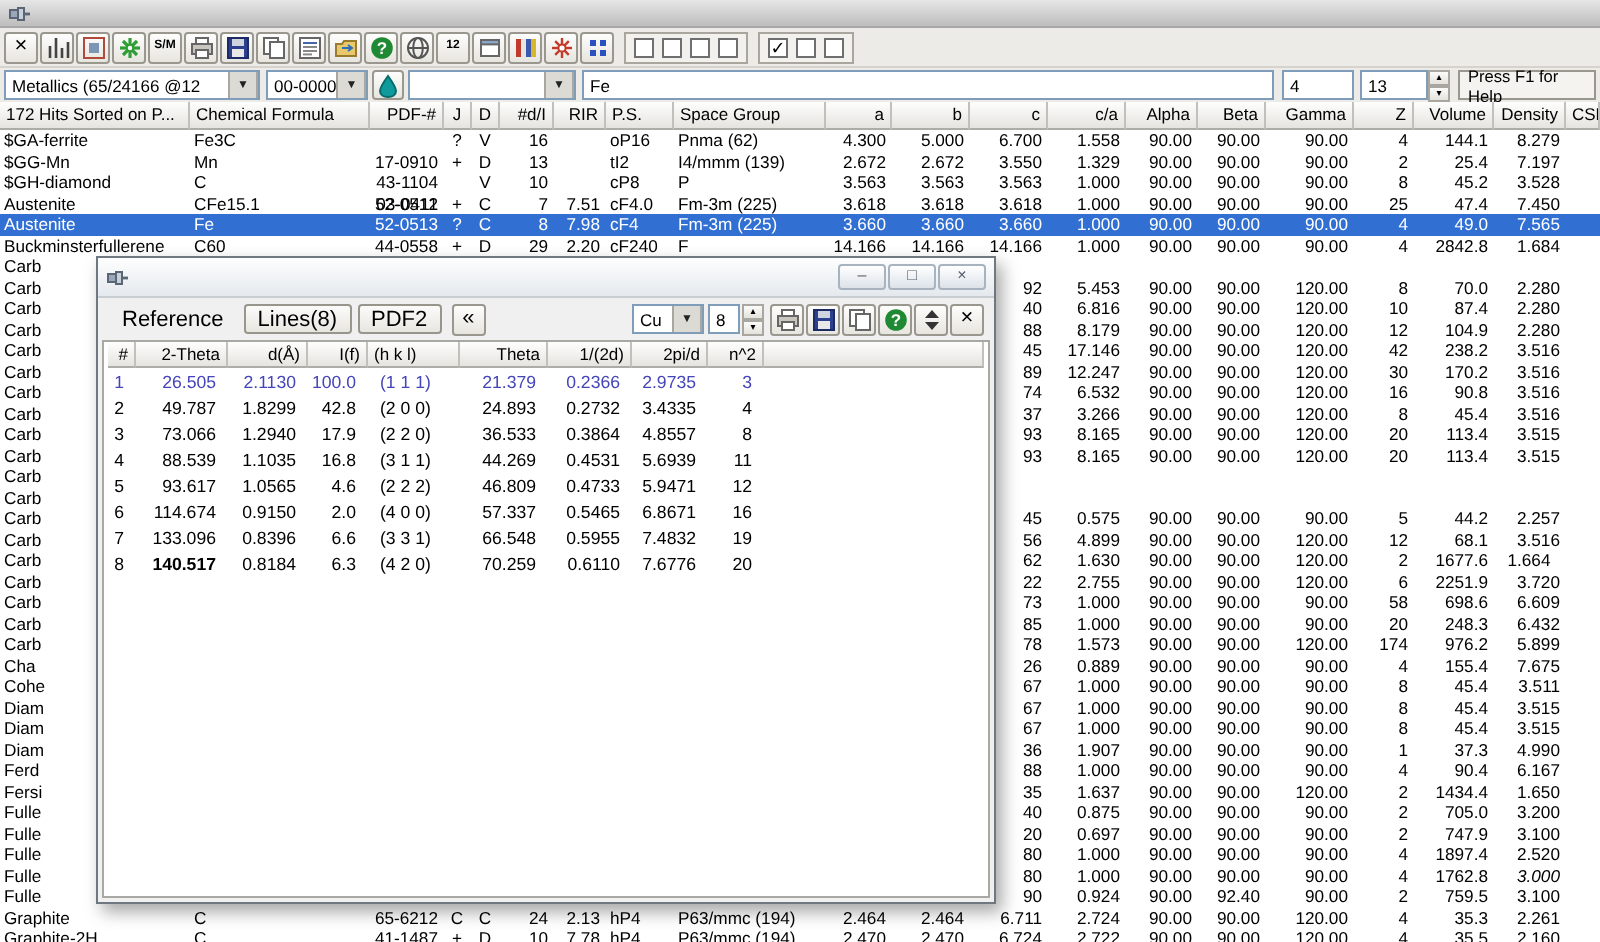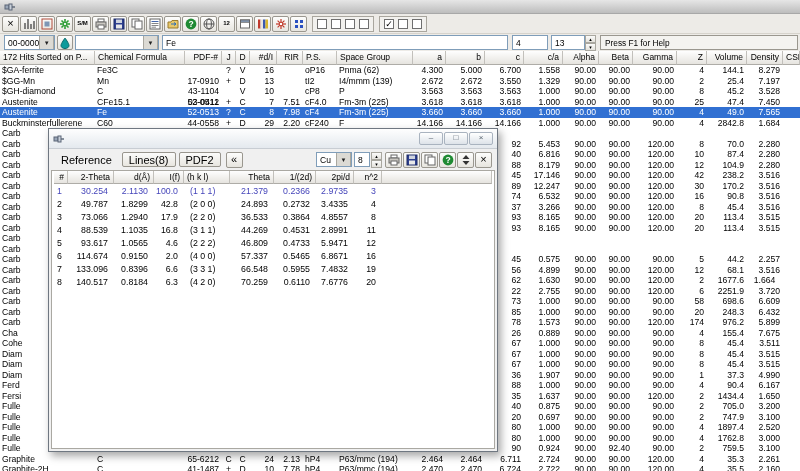--- a/index.html
+++ b/index.html
@@ -236,20 +236,24 @@
       <div class="cb"></div>
     </div>
     <div class="cbgroup">
       <div class="cb">✓</div>
       <div class="cb"></div>
       <div class="cb"></div>
     </div>
   </div>
 
 <div class="controlbar">
+  <div class="combo" style="width:128px;margin-left:1px">
+    <span>Metallics (65/24166 @12</span>
+    <span class="arr">▼</span>
+  </div>
   <div class="combo" style="width:51px;margin-left:3px">
     <span>00-0000</span>
     <span class="arr">▼</span>
   </div>
   <div class="tb" style="margin-left:2px;width:16px;height:15px">
     <span class="ic" id="droplet-slot">
         <svg width="10" height="12">
           <path d="M5 1 C5 1 9 6.5 9 8.5 C9 10.4 7.2 11.5 5 11.5 C2.8 11.5 1 10.4 1 8.5 C1 6.5 5 1 5 1 Z" fill="#0f9b9b" stroke="#0a6a6a"></path>
         </svg>
       </span>
@@ -753,21 +757,21 @@
       </div>
       <div class="row" style="top: 367.5px;">
         <div class="cell l" style="left: 2px; width: 44px;">Fulle</div>
         <div class="cell r" style="left: 487px; width: 34px;">80</div>
         <div class="cell r" style="left: 526px; width: 34px;">1.000</div>
         <div class="cell r" style="left: 565px; width: 31px;">90.00</div>
         <div class="cell r" style="left: 601px; width: 29px;">90.00</div>
         <div class="cell r" style="left: 635px; width: 39px;">90.00</div>
         <div class="cell r" style="left: 679px; width: 25px;">4</div>
         <div class="cell r" style="left: 709px; width: 35px;">1762.8</div>
-        <div class="cell r" style="left: 749px; width: 31px;">3.000</div>
+        <div class="cell r" style="left: 749px; width: 31px; font-style: italic;">3.000</div>
       </div>
       <div class="row" style="top: 378px;">
         <div class="cell l" style="left: 2px; width: 44px;">Fulle</div>
         <div class="cell r" style="left: 487px; width: 34px;">90</div>
         <div class="cell r" style="left: 526px; width: 34px;">0.924</div>
         <div class="cell r" style="left: 565px; width: 31px;">90.00</div>
         <div class="cell r" style="left: 601px; width: 29px;">92.40</div>
         <div class="cell r" style="left: 635px; width: 39px;">90.00</div>
         <div class="cell r" style="left: 679px; width: 25px;">2</div>
         <div class="cell r" style="left: 709px; width: 35px;">759.5</div>
@@ -914,21 +918,21 @@
         <div class="hcell l" style="left: 132px; width: 46px;">(h k l)</div>
         <div class="hcell r" style="left: 178px; width: 44px;">Theta</div>
         <div class="hcell r" style="left: 222px; width: 42px;">1/(2d)</div>
         <div class="hcell r" style="left: 264px; width: 38px;">2pi/d</div>
         <div class="hcell r" style="left: 302px; width: 28px;">n^2</div>
         <div class="hcell" style="left: 330px; width: 110px;"></div>
       </div>
     <div id="dlines">
         <div class="drow first" style="top: 0px;">
           <div class="cell r" style="left: 4px; width: 6px;">1</div>
-          <div class="cell r" style="left: 18px; width: 38px;">30.254</div>
+          <div class="cell r" style="left: 18px; width: 38px;">26.505</div>
           <div class="cell r" style="left: 64px; width: 32px;">2.1130</div>
           <div class="cell r" style="left: 104px; width: 22px;">100.0</div>
           <div class="cell l" style="left: 138px; width: 38px;">(1 1 1)</div>
           <div class="cell r" style="left: 180px; width: 36px;">21.379</div>
           <div class="cell r" style="left: 224px; width: 34px;">0.2366</div>
           <div class="cell r" style="left: 266px; width: 30px;">2.9735</div>
           <div class="cell r" style="left: 304px; width: 20px;">3</div>
         </div>
         <div class="drow" style="top: 13px;">
           <div class="cell r" style="left: 4px; width: 6px;">2</div>
@@ -953,21 +957,21 @@
           <div class="cell r" style="left: 304px; width: 20px;">8</div>
         </div>
         <div class="drow" style="top: 39px;">
           <div class="cell r" style="left: 4px; width: 6px;">4</div>
           <div class="cell r" style="left: 18px; width: 38px;">88.539</div>
           <div class="cell r" style="left: 64px; width: 32px;">1.1035</div>
           <div class="cell r" style="left: 104px; width: 22px;">16.8</div>
           <div class="cell l" style="left: 138px; width: 38px;">(3 1 1)</div>
           <div class="cell r" style="left: 180px; width: 36px;">44.269</div>
           <div class="cell r" style="left: 224px; width: 34px;">0.4531</div>
-          <div class="cell r" style="left: 266px; width: 30px;">2.8991</div>
+          <div class="cell r" style="left: 266px; width: 30px;">5.6939</div>
           <div class="cell r" style="left: 304px; width: 20px;">11</div>
         </div>
         <div class="drow" style="top: 52px;">
           <div class="cell r" style="left: 4px; width: 6px;">5</div>
           <div class="cell r" style="left: 18px; width: 38px;">93.617</div>
           <div class="cell r" style="left: 64px; width: 32px;">1.0565</div>
           <div class="cell r" style="left: 104px; width: 22px;">4.6</div>
           <div class="cell l" style="left: 138px; width: 38px;">(2 2 2)</div>
           <div class="cell r" style="left: 180px; width: 36px;">46.809</div>
           <div class="cell r" style="left: 224px; width: 34px;">0.4733</div>
@@ -991,21 +995,21 @@
           <div class="cell r" style="left: 64px; width: 32px;">0.8396</div>
           <div class="cell r" style="left: 104px; width: 22px;">6.6</div>
           <div class="cell l" style="left: 138px; width: 38px;">(3 3 1)</div>
           <div class="cell r" style="left: 180px; width: 36px;">66.548</div>
           <div class="cell r" style="left: 224px; width: 34px;">0.5955</div>
           <div class="cell r" style="left: 266px; width: 30px;">7.4832</div>
           <div class="cell r" style="left: 304px; width: 20px;">19</div>
         </div>
         <div class="drow" style="top: 91px;">
           <div class="cell r" style="left: 4px; width: 6px;">8</div>
-          <div class="cell r" style="left: 18px; width: 38px;">140.517</div>
+          <div class="cell r" style="left: 18px; width: 38px; font-weight: bold;">140.517</div>
           <div class="cell r" style="left: 64px; width: 32px;">0.8184</div>
           <div class="cell r" style="left: 104px; width: 22px;">6.3</div>
           <div class="cell l" style="left: 138px; width: 38px;">(4 2 0)</div>
           <div class="cell r" style="left: 180px; width: 36px;">70.259</div>
           <div class="cell r" style="left: 224px; width: 34px;">0.6110</div>
           <div class="cell r" style="left: 266px; width: 30px;">7.6776</div>
           <div class="cell r" style="left: 304px; width: 20px;">20</div>
         </div>
       </div>
   </div>

